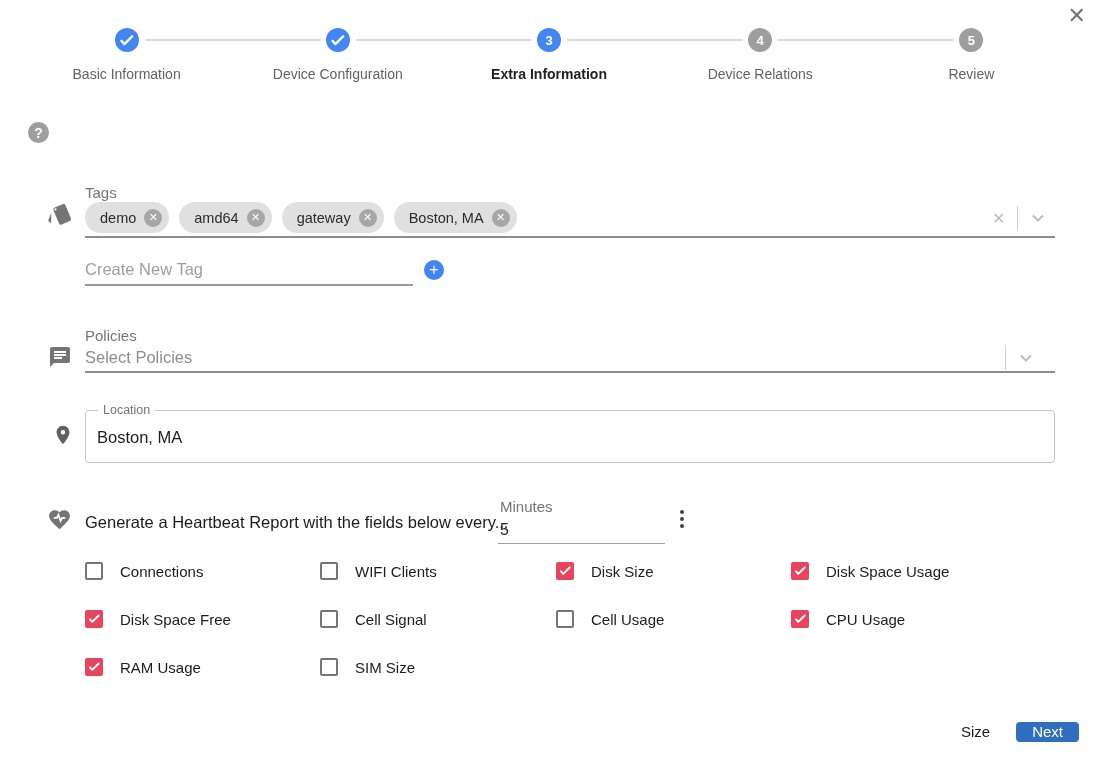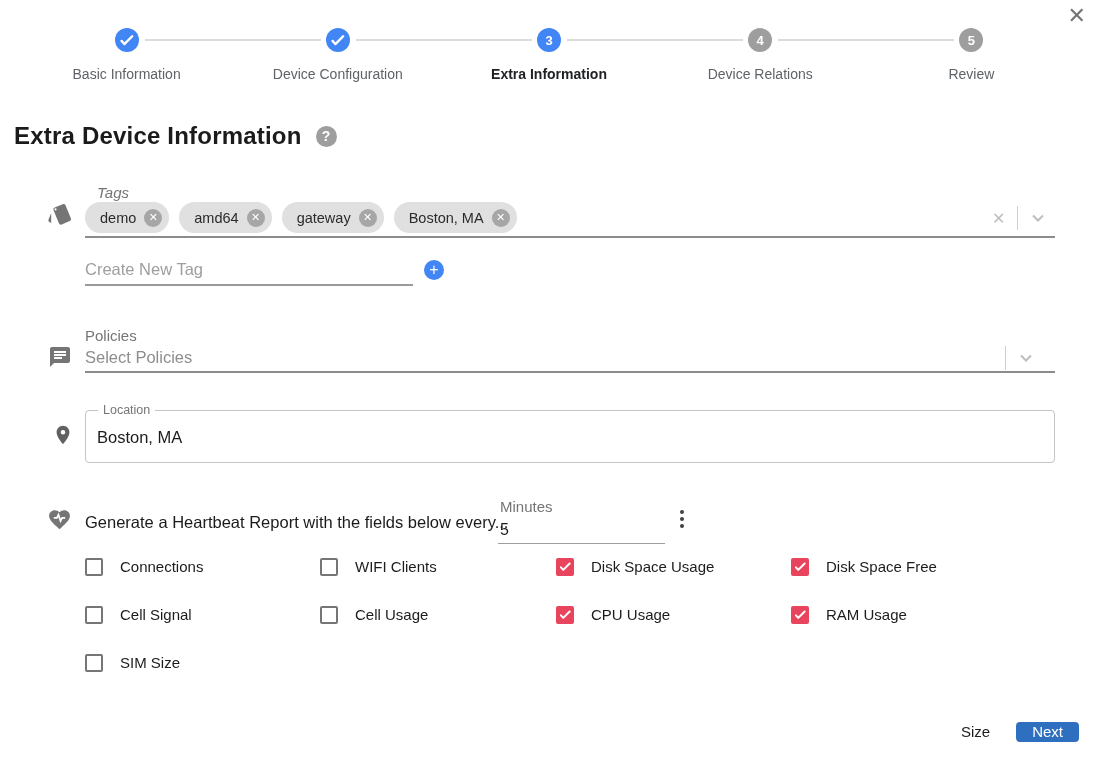--- a/index.html
+++ b/index.html
@@ -55,21 +55,21 @@
   
   .heartbeat-text { position:absolute; left:85px; top:513px; font-size:16.5px; color:#1b1b1b; }
   .minutes-label { position:absolute; left:500px; top:498px; font-size:15px; color:#757575; }
   .minutes-input { position:absolute; left:500px; top:519px; width:165px; height:22px; border:none; outline:none; font-size:16px; color:#1c1c1c; font-family:inherit; background:transparent; }
   .minutes-underline { position:absolute; left:498px; top:543px; width:167px; height:1px; background:#9e9e9e; }
   .kebab { position:absolute; left:673px; top:508px; width:18px; display:flex; flex-direction:column; align-items:center; gap:3px; padding:2px; cursor:pointer; }
   .kebab span { width:4px; height:4px; border-radius:50%; background:#424242; }
 
   
   .cb-grid { position:absolute; left:85px; top:558px; width:990px; display:grid; grid-template-columns:235px 236px 235px 236px; row-gap:26px; }
-  .cb-item { display:flex; align-items:flex-start; height:22px; cursor:pointer; }
+  .cb-item { display:flex; align-items:flex-end; height:22px; cursor:pointer; }
   .cb-box { width:18px; height:18px; border-radius:2px; border:2px solid #767676; background:#fff; display:flex; align-items:center; justify-content:center; flex:none; }
   .cb-box.checked { border-color:#e8445e; background:#e8445e; }
   .cb-label { margin-left:17px; font-size:15px; color:#1c1c1c; }
 
   
   .footer { position:absolute; right:19px; bottom:16px; display:flex; align-items:center; gap:12px; }
   .back-btn { border:none; background:transparent; font-size:15px; color:#1c1c1c; padding:8px 14px; cursor:pointer; font-family:inherit; }
   .next-btn { border:none; background:#2e70bf; color:#fff; font-size:15px; padding:0 16px; height:20px; border-radius:4px; cursor:pointer; font-family:inherit; }
 </style>
 </head>
@@ -114,30 +114,29 @@
   </div>
 
   <div class="step pending">
     <div class="step-circle pending">5</div>
     <div class="step-label">Review</div>
   </div>
 </div>
   </div>
 
   <div class="page-title-row">
-    <div class="page-title">Extra Device Information</div>
     <div class="help-icon">?</div>
   </div>
 
   <div class="field-icon" style="left:47px; top:201px;">
     <svg width="26" height="26" viewBox="0 0 24 24" fill="#757575">
         <path d="M2.53 19.65l1.34.56v-9.03l-2.43 5.86c-.41 1.02.08 2.19 1.09 2.61zm19.5-3.7L17.07 3.98a2.01 2.01 0 0 0-1.81-1.23c-.26 0-.53.04-.79.15L7.1 5.95a2 2 0 0 0-1.08 2.6l4.96 11.97a2 2 0 0 0 2.6 1.08l7.36-3.05a2 2 0 0 0 1.09-2.6zM7.88 8.75a1 1 0 1 1 0-2 1 1 0 0 1 0 2z"></path>
       </svg>
   </div>
-  <div class="field-label" style="left:97px; top:184px;font-style:italic;">Tags</div>
+  <div class="field-label" style="left:85px; top:184px;">Tags</div>
   <div class="chips-row" id="chips">
   <span class="chip">
     <span class="chip-label">demo</span>
     <span class="chip-remove">✕</span>
   </span>
 
   <span class="chip">
     <span class="chip-label">amd64</span>
     <span class="chip-remove">✕</span>
   </span>
@@ -213,20 +212,28 @@
   <label class="cb-item">
     <span class="cb-box"></span>
     <span class="cb-label">Connections</span>
   </label>
 
   <label class="cb-item">
     <span class="cb-box"></span>
     <span class="cb-label">WIFI Clients</span>
   </label>
 
+  <label class="cb-item">
+    <span class="cb-box checked">
+          <svg width="14" height="14" viewBox="0 0 24 24" fill="none" stroke="#fff" stroke-width="3.4" stroke-linecap="round" stroke-linejoin="round">
+            <polyline points="20,6 9,17 5,12.6"></polyline>
+          </svg>
+        </span>
+    <span class="cb-label">Disk Size</span>
+  </label>
 
   <label class="cb-item">
     <span class="cb-box checked">
           <svg width="14" height="14" viewBox="0 0 24 24" fill="none" stroke="#fff" stroke-width="3.4" stroke-linecap="round" stroke-linejoin="round">
             <polyline points="20,6 9,17 5,12.6"></polyline>
           </svg>
         </span>
     <span class="cb-label">Disk Space Usage</span>
   </label>
 

